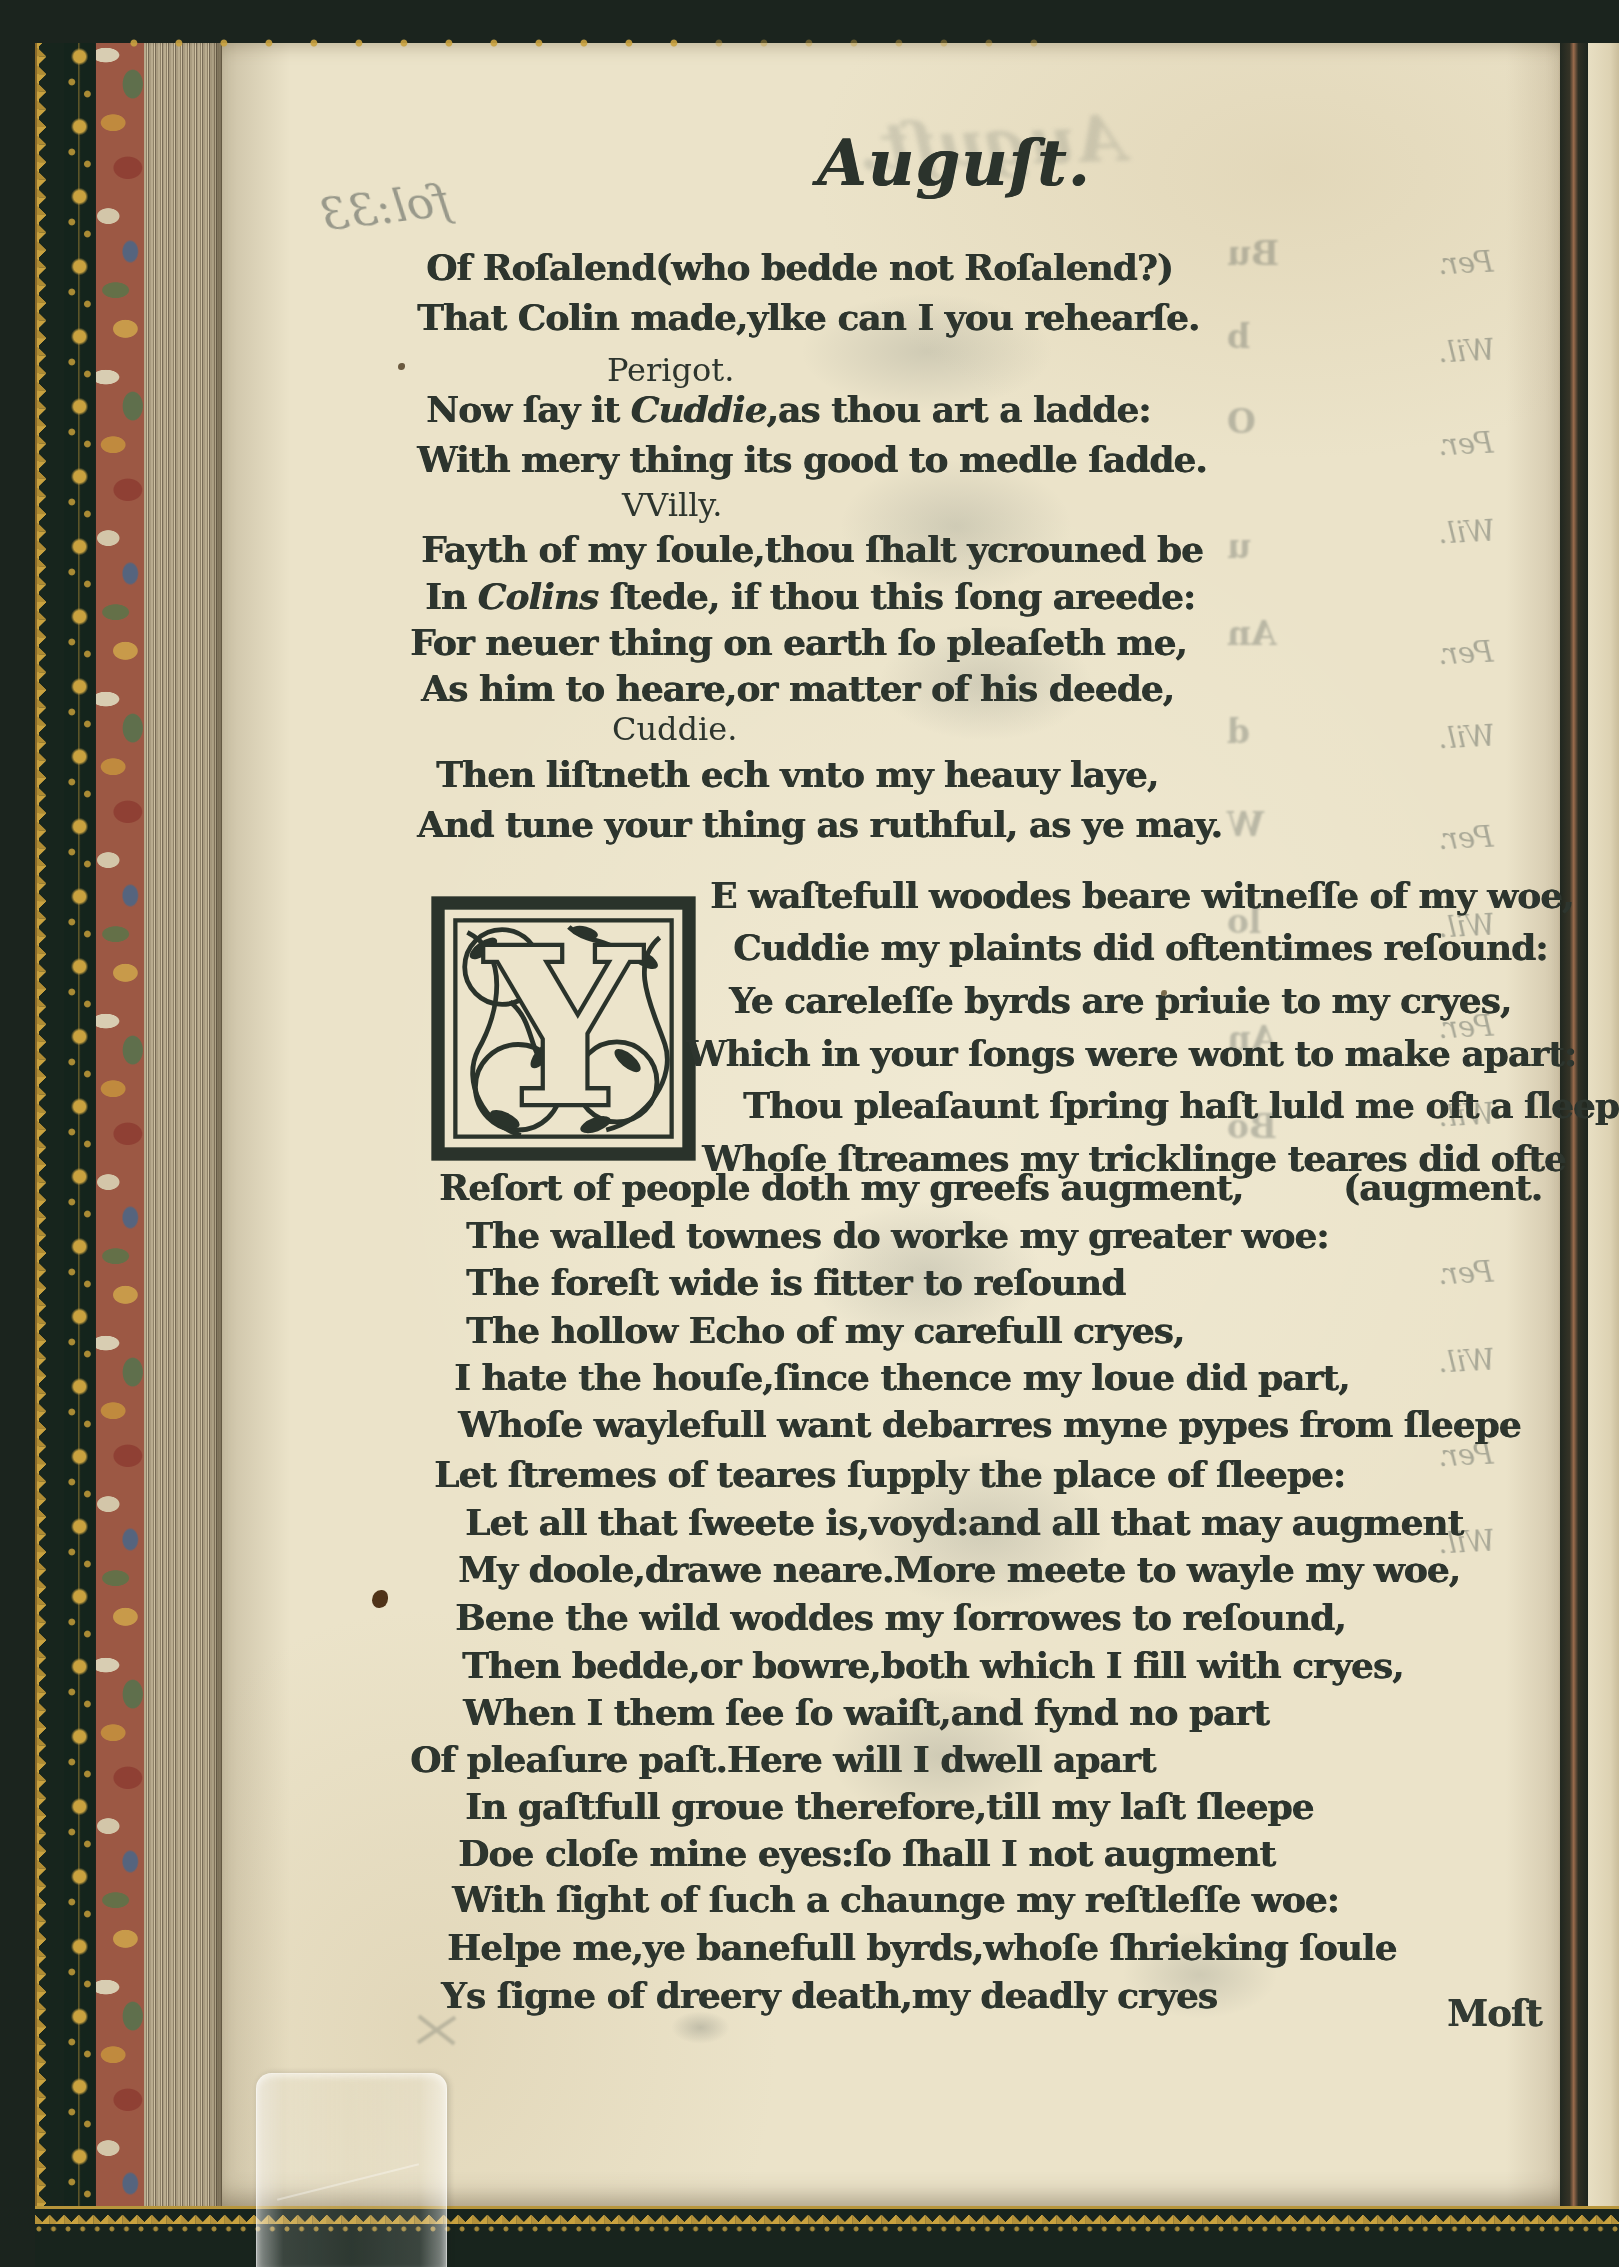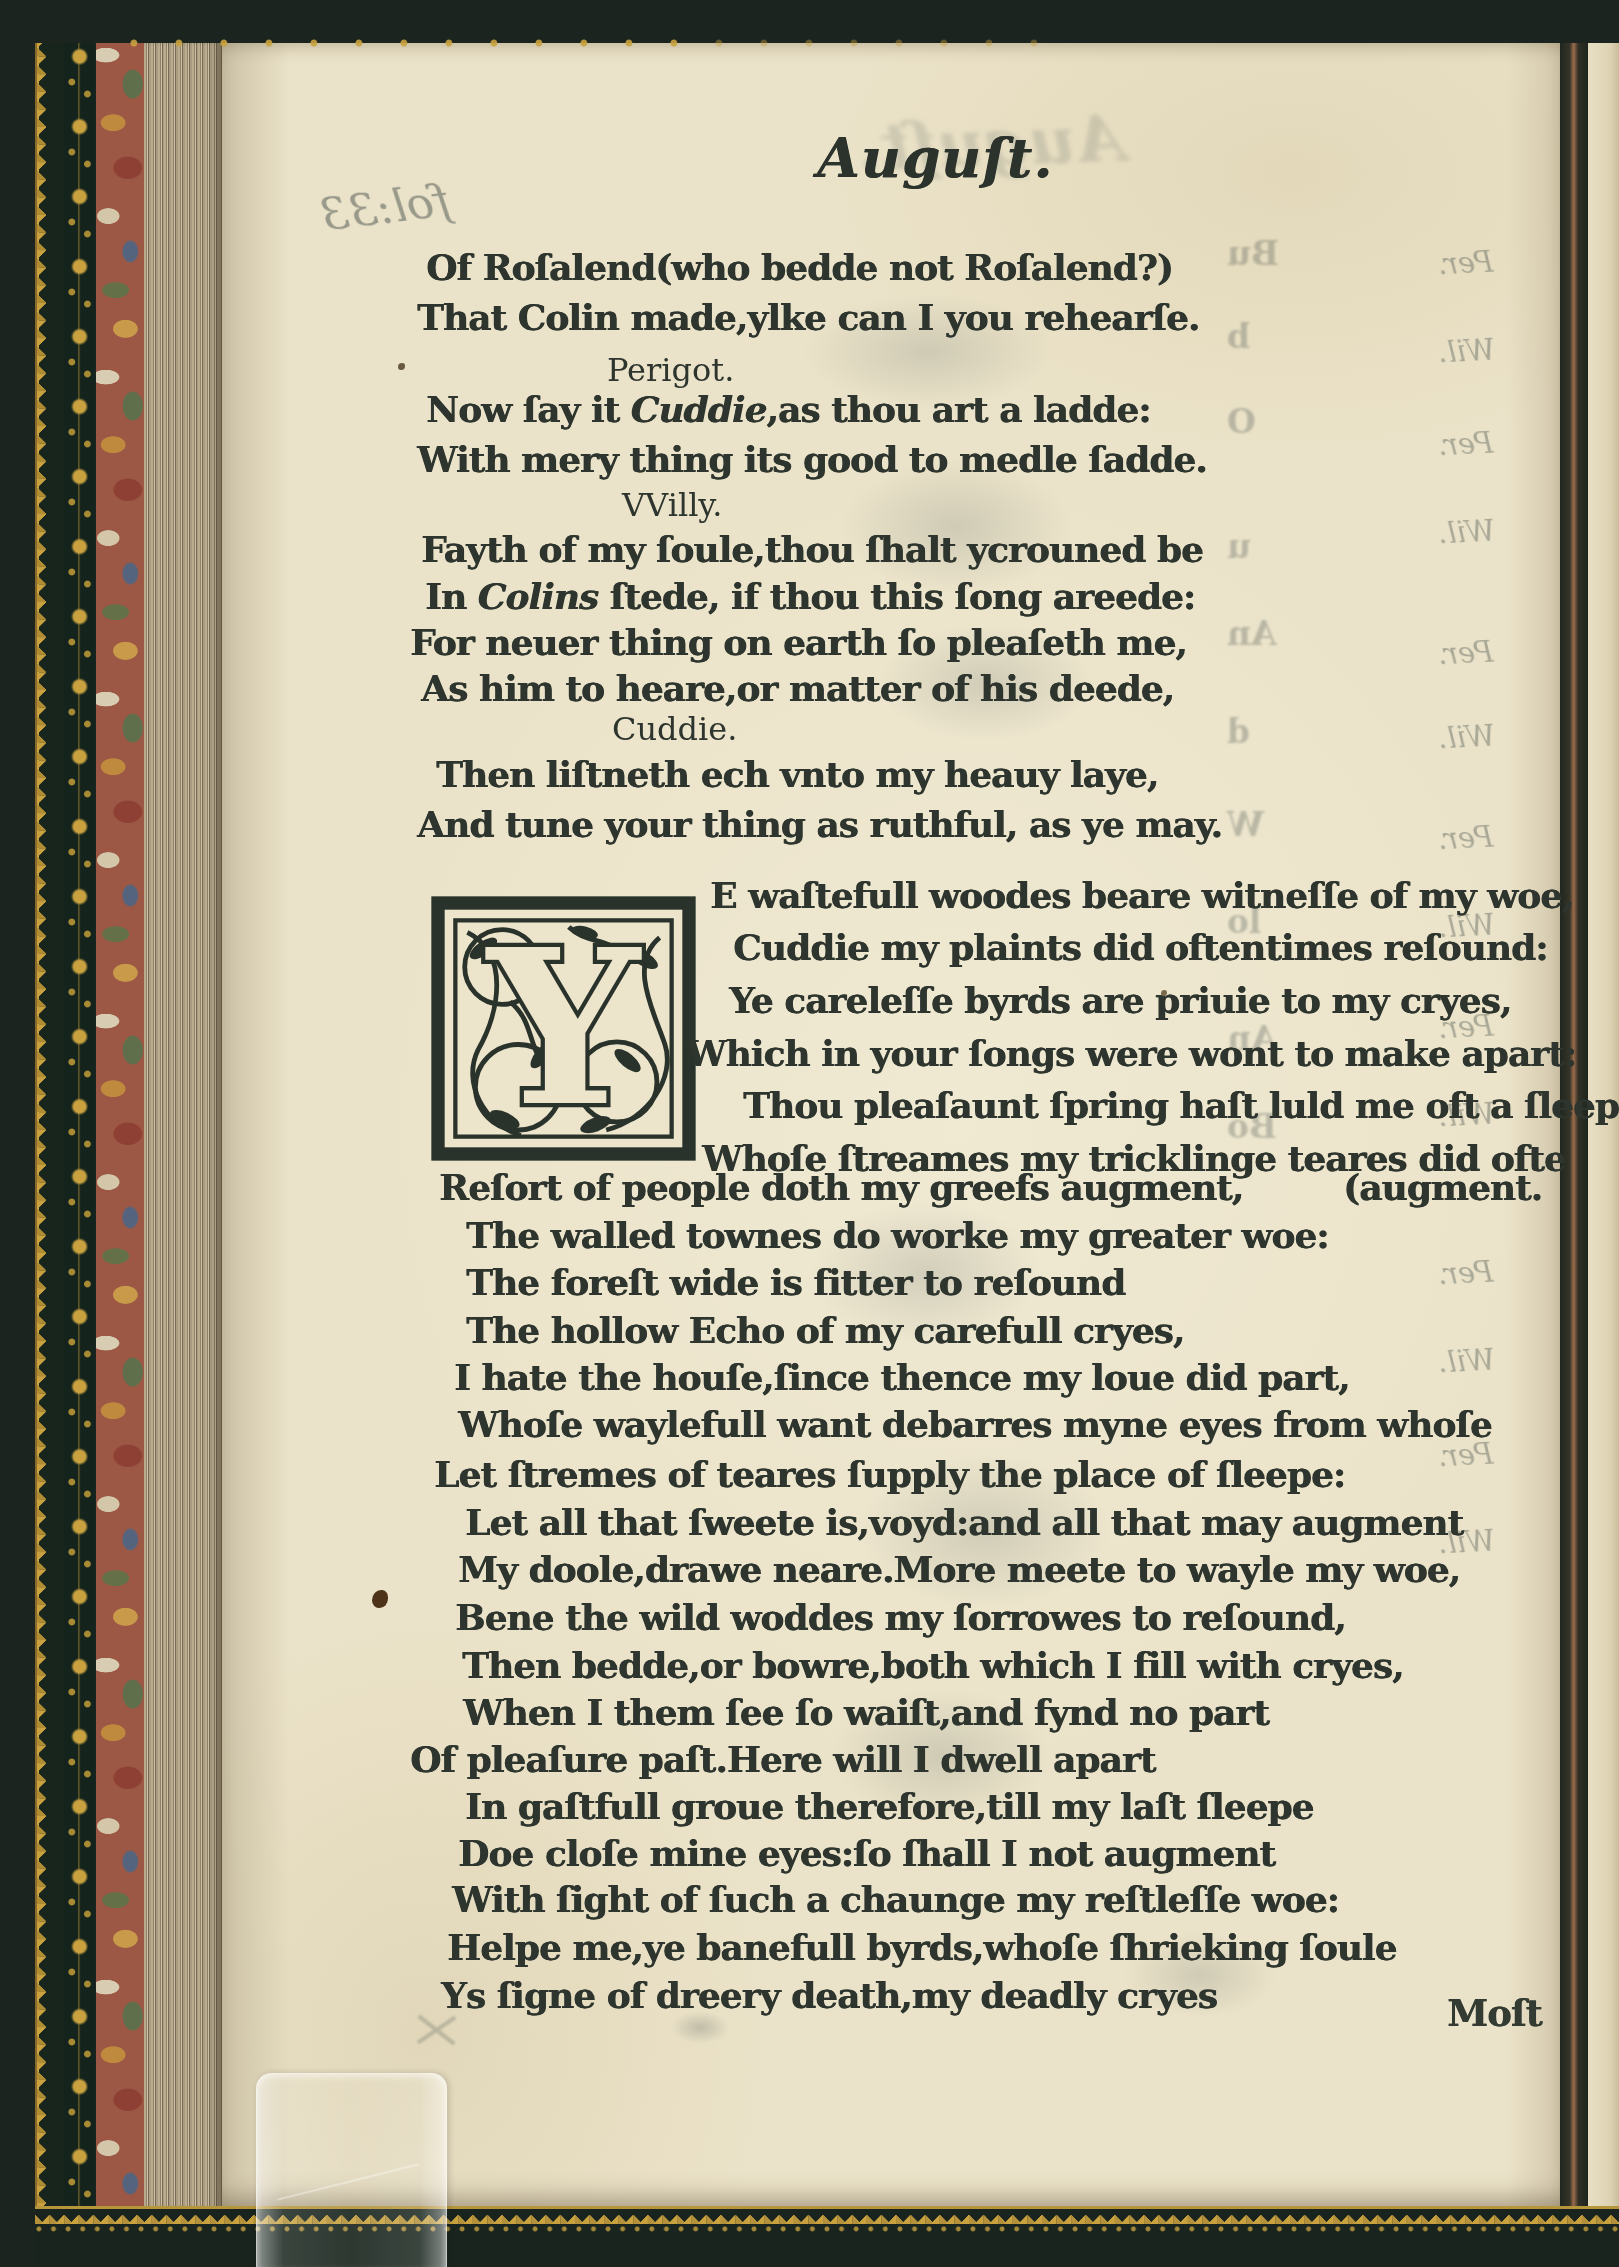--- a/index.html
+++ b/index.html
@@ -115,21 +115,21 @@
   }
   .bl .it{font-style:italic;font-weight:600;}
   .speaker{
     position:absolute;white-space:nowrap;
     font-family:"DejaVu Serif",serif;font-weight:400;
     font-size:32px;color:#2d352e;z-index:10;
   }
   .title{
     position:absolute;left:817px;top:125px;z-index:10;
     font-family:"DejaVu Serif",serif;font-style:italic;font-weight:600;
-    font-size:55px;letter-spacing:1px;color:#2b332c;
+    font-size:64px;letter-spacing:1px;color:#2b332c;
     text-shadow:0.5px 0 0 currentColor;
   }
   .catchword{
     position:absolute;left:1447px;top:1991px;z-index:10;
     font-family:"DejaVu Serif",serif;font-weight:700;
     font-size:37px;letter-spacing:-1px;color:#333b33;
     text-shadow:0.5px 0 0 currentColor;
   }
 
   
@@ -300,21 +300,21 @@
 <span class="bl" style="left:743px;top:1084px">Thou pleaſaunt ſpring haſt luld me oft a ſleepe,</span>
 <span class="bl" style="left:702px;top:1137px">Whoſe ſtreames my tricklinge teares did ofte</span>
 
 <span class="bl" style="left:1343px;top:1166px">(augment.</span>
 
 <span class="bl" style="left:439px;top:1166px">Reſort of people doth my greefs augment,</span>
 <span class="bl" style="left:466px;top:1214px">The walled townes do worke my greater woe:</span>
 <span class="bl" style="left:466px;top:1261px">The foreſt wide is fitter to reſound</span>
 <span class="bl" style="left:466px;top:1309px">The hollow Echo of my carefull cryes,</span>
 <span class="bl" style="left:454px;top:1356px">I hate the houſe,ſince thence my loue did part,</span>
-<span class="bl" style="left:458px;top:1403px">Whoſe waylefull want debarres myne eyes from whoſe</span>
+<span class="bl" style="left:458px;top:1403px">Whoſe waylefull want debarres myne pypes from ſleepe</span>
 <span class="bl" style="left:434px;top:1453px">Let ſtremes of teares ſupply the place of ſleepe:</span>
 <span class="bl" style="left:465px;top:1501px">Let all that ſweete is,voyd:and all that may augment</span>
 <span class="bl" style="left:458px;top:1548px">My doole,drawe neare.More meete to wayle my woe,</span>
 <span class="bl" style="left:455px;top:1596px">Bene the wild woddes my ſorrowes to reſound,</span>
 <span class="bl" style="left:462px;top:1644px">Then bedde,or bowre,both which I fill with cryes,</span>
 <span class="bl" style="left:463px;top:1691px">When I them ſee ſo waiſt,and fynd no part</span>
 <span class="bl" style="left:410px;top:1738px">Of pleaſure paſt.Here will I dwell apart</span>
 <span class="bl" style="left:465px;top:1785px">In gaſtfull groue therefore,till my laſt ſleepe</span>
 <span class="bl" style="left:458px;top:1832px">Doe cloſe mine eyes:ſo ſhall I not augment</span>
 <span class="bl" style="left:452px;top:1878px">With ſight of ſuch a chaunge my reſtleſſe woe:</span>

